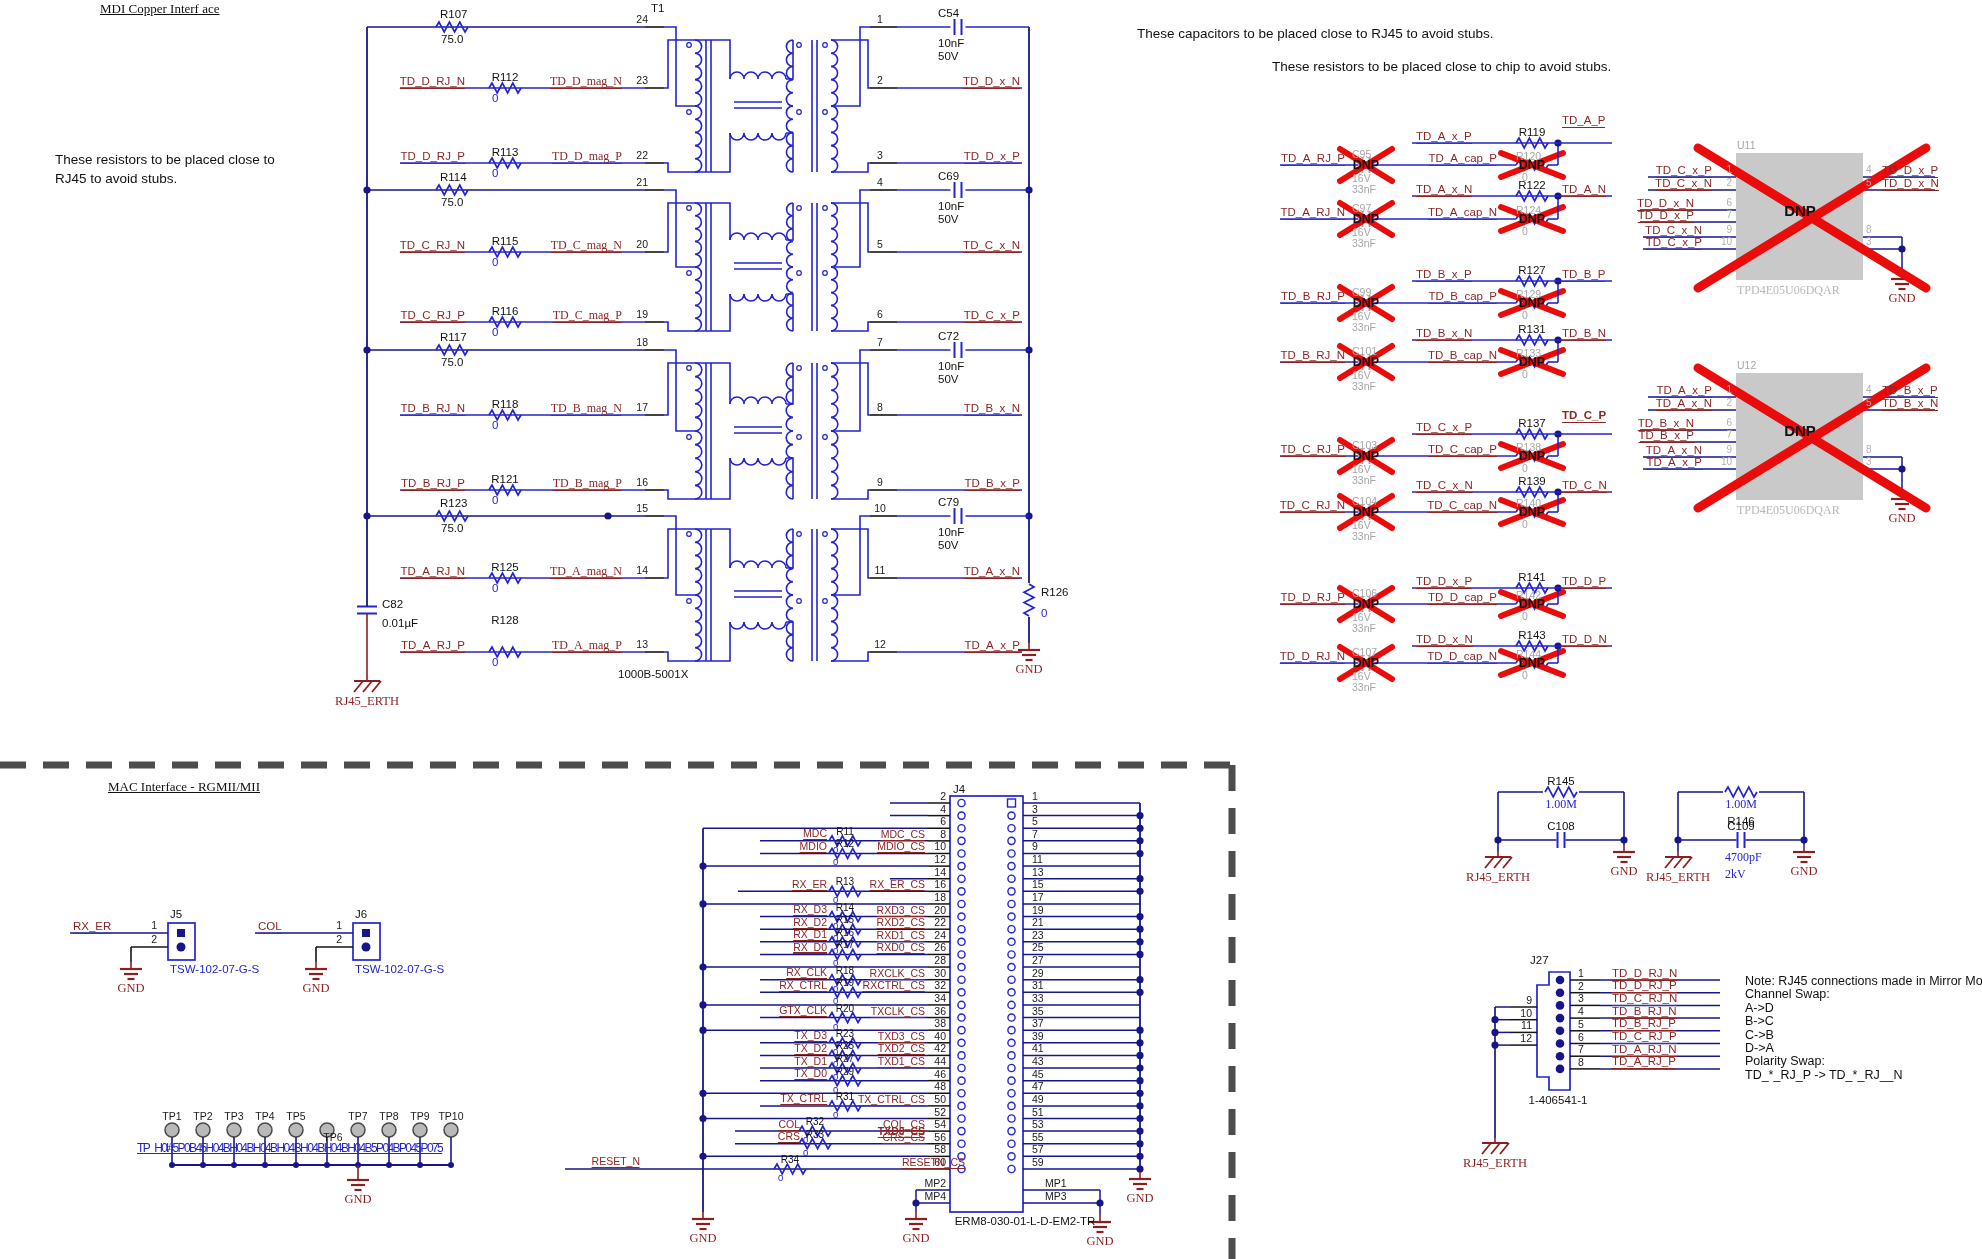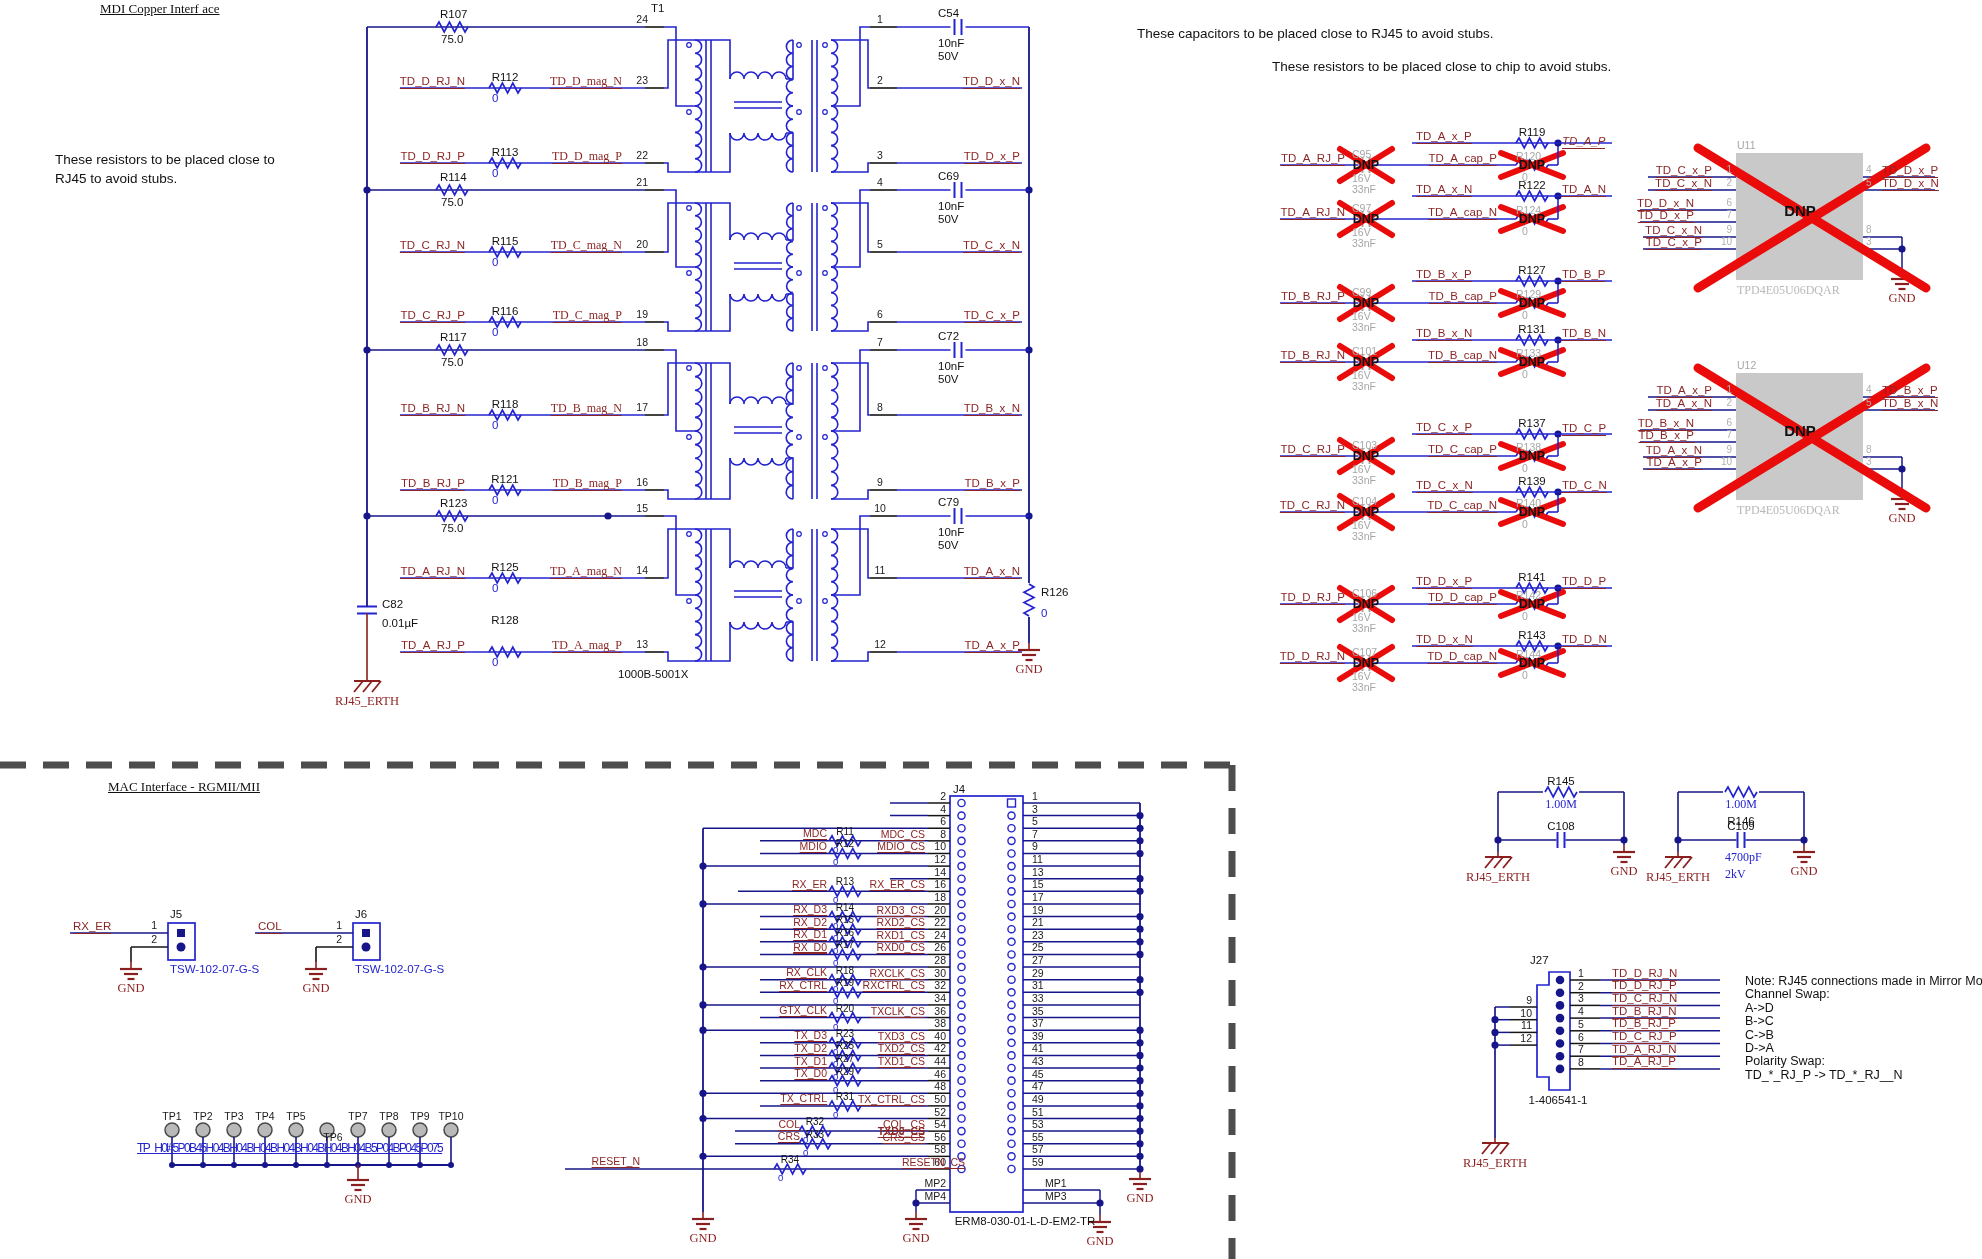--- a/index.html
+++ b/index.html
@@ -886,21 +886,21 @@
       <div class="lb gref" style="left: 1352px; top: 148px;">C95</div>
       <div class="lb gref" style="left: 1352px; top: 172px;">16V</div>
       <div class="lb gref" style="left: 1352px; top: 183px;">33nF</div>
       <div class="lb dnp ac" style="left: 1366px; top: 159px;">DNP</div>
       <div class="lb net ar" style="left: 1497px; top: 151.5px;">TD_A_cap_P</div>
       <div class="lb gref" style="left: 1516px; top: 150px;">R120</div>
       <div class="lb gref" style="left: 1522px; top: 171px;">0</div>
       <div class="lb dnp ac" style="left: 1532px; top: 159px;">DNP</div>
       <div class="lb net" style="left: 1416px; top: 129.5px;">TD_A_x_P</div>
       <div class="lb ref ac" style="left: 1532px; top: 126px;">R119</div>
-      <div class="lb net" style="left: 1562px; top: 135px; font-style: italic;">TD_A_P</div>
+      <div class="lb net" style="left: 1562px; top: 114px;">TD_A_P</div>
       <div class="lb net ar" style="left: 1345px; top: 205.5px;">TD_A_RJ_N</div>
       <div class="lb gref" style="left: 1352px; top: 202px;">C97</div>
       <div class="lb gref" style="left: 1352px; top: 226px;">16V</div>
       <div class="lb gref" style="left: 1352px; top: 237px;">33nF</div>
       <div class="lb dnp ac" style="left: 1366px; top: 213px;">DNP</div>
       <div class="lb net ar" style="left: 1497px; top: 205.5px;">TD_A_cap_N</div>
       <div class="lb gref" style="left: 1516px; top: 204px;">R124</div>
       <div class="lb gref" style="left: 1522px; top: 225px;">0</div>
       <div class="lb dnp ac" style="left: 1532px; top: 213px;">DNP</div>
       <div class="lb net" style="left: 1416px; top: 182.5px;">TD_A_x_N</div>
@@ -934,21 +934,21 @@
       <div class="lb gref" style="left: 1352px; top: 439px;">C103</div>
       <div class="lb gref" style="left: 1352px; top: 463px;">16V</div>
       <div class="lb gref" style="left: 1352px; top: 474px;">33nF</div>
       <div class="lb dnp ac" style="left: 1366px; top: 450px;">DNP</div>
       <div class="lb net ar" style="left: 1497px; top: 442.5px;">TD_C_cap_P</div>
       <div class="lb gref" style="left: 1516px; top: 441px;">R138</div>
       <div class="lb gref" style="left: 1522px; top: 462px;">0</div>
       <div class="lb dnp ac" style="left: 1532px; top: 450px;">DNP</div>
       <div class="lb net" style="left: 1416px; top: 420.5px;">TD_C_x_P</div>
       <div class="lb ref ac" style="left: 1532px; top: 417px;">R137</div>
-      <div class="lb net" style="left: 1562px; top: 422px;">TD_C_P</div>
+      <div class="lb net" style="left: 1562px; top: 409px; font-weight: bold;">TD_C_P</div>
       <div class="lb net ar" style="left: 1345px; top: 498.5px;">TD_C_RJ_N</div>
       <div class="lb gref" style="left: 1352px; top: 495px;">C104</div>
       <div class="lb gref" style="left: 1352px; top: 519px;">16V</div>
       <div class="lb gref" style="left: 1352px; top: 530px;">33nF</div>
       <div class="lb dnp ac" style="left: 1366px; top: 506px;">DNP</div>
       <div class="lb net ar" style="left: 1497px; top: 498.5px;">TD_C_cap_N</div>
       <div class="lb gref" style="left: 1516px; top: 497px;">R140</div>
       <div class="lb gref" style="left: 1522px; top: 518px;">0</div>
       <div class="lb dnp ac" style="left: 1532px; top: 506px;">DNP</div>
       <div class="lb net" style="left: 1416px; top: 478.5px;">TD_C_x_N</div>

